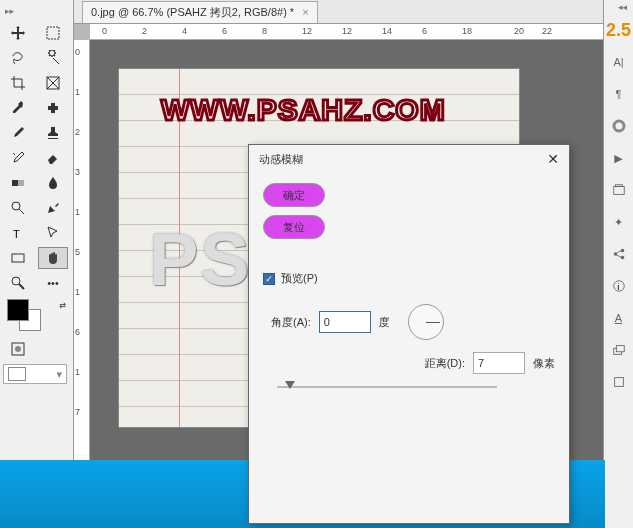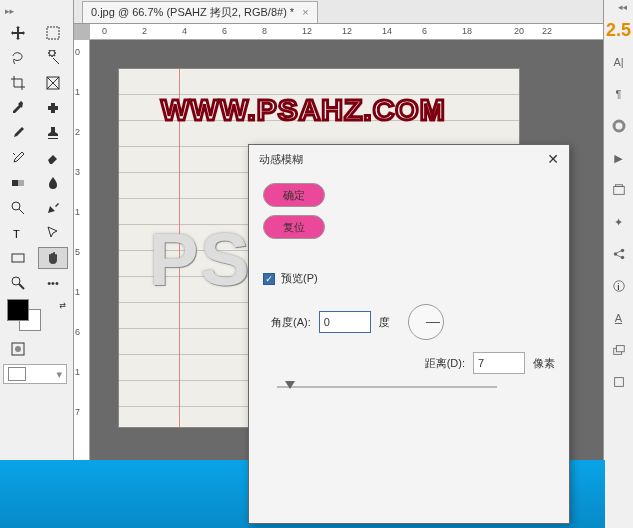--- a/index.html
+++ b/index.html
@@ -37,21 +37,21 @@
 .right-tools{width:30px;background:#f0f0f0;border-left:1px solid #999;display:flex;flex-direction:column;align-items:center;gap:12px;padding-top:4px}
 .rt{width:20px;height:20px;display:flex;align-items:center;justify-content:center;color:#666}
 .rt.accent{color:#e88b00;font-weight:700;font-size:18px}
 .dialog{position:absolute;left:248px;top:144px;width:322px;height:380px;background:#f4f4f4;border:1px solid #666;box-shadow:2px 2px 8px rgba(0,0,0,0.3);z-index:50}
 .dlg-title{height:28px;display:flex;align-items:center;justify-content:space-between;padding:0 10px}
 .dlg-close{font-size:14px;color:#333}
 .dlg-body{padding:8px 14px;display:flex;gap:12px}
 .preview{width:204px;height:204px;border:1px solid #888;background-image:repeating-conic-gradient(#eee 0 25%,#fff 0 50%);background-size:16px 16px;position:relative}
 .preview::after{content:"";position:absolute;inset:0;background:linear-gradient(90deg,transparent 40%,#888 40.5%,transparent 41%,transparent 70%,#888 70.5%,transparent 71%)}
 .dlg-right{display:flex;flex-direction:column;gap:8px;margin-top:2px}
-.btn{width:62px;height:24px;border:1px solid #999;border-radius:12px;background:#ec4899;display:flex;align-items:center;justify-content:center}
+.btn{width:62px;height:24px;border:1px solid #999;border-radius:12px;background:#d946ef;display:flex;align-items:center;justify-content:center}
 .chk{display:flex;align-items:center;gap:6px;margin-top:24px}
 .chk-box{width:12px;height:12px;background:#3a6ea5;border:1px solid #2a5a95;color:#fff;font-size:9px;display:flex;align-items:center;justify-content:center}
 .zoom-row{display:flex;align-items:center;justify-content:center;gap:24px;margin-top:4px}
 .mag{width:16px;height:16px;border:2px solid #666;border-radius:50%;position:relative}
 .mag::after{content:"";position:absolute;width:6px;height:2px;background:#666;bottom:-3px;right:-5px;transform:rotate(45deg)}
 .mag.minus::before,.mag.plus::before{content:"−";position:absolute;inset:0;display:flex;align-items:center;justify-content:center;font-size:10px;color:#666}
 .mag.plus::before{content:"+"}
 .inputs{padding:10px 14px}
 .input-row{display:flex;align-items:center;gap:8px;margin-bottom:12px;justify-content:flex-end}
 .input-row label{color:#333}

